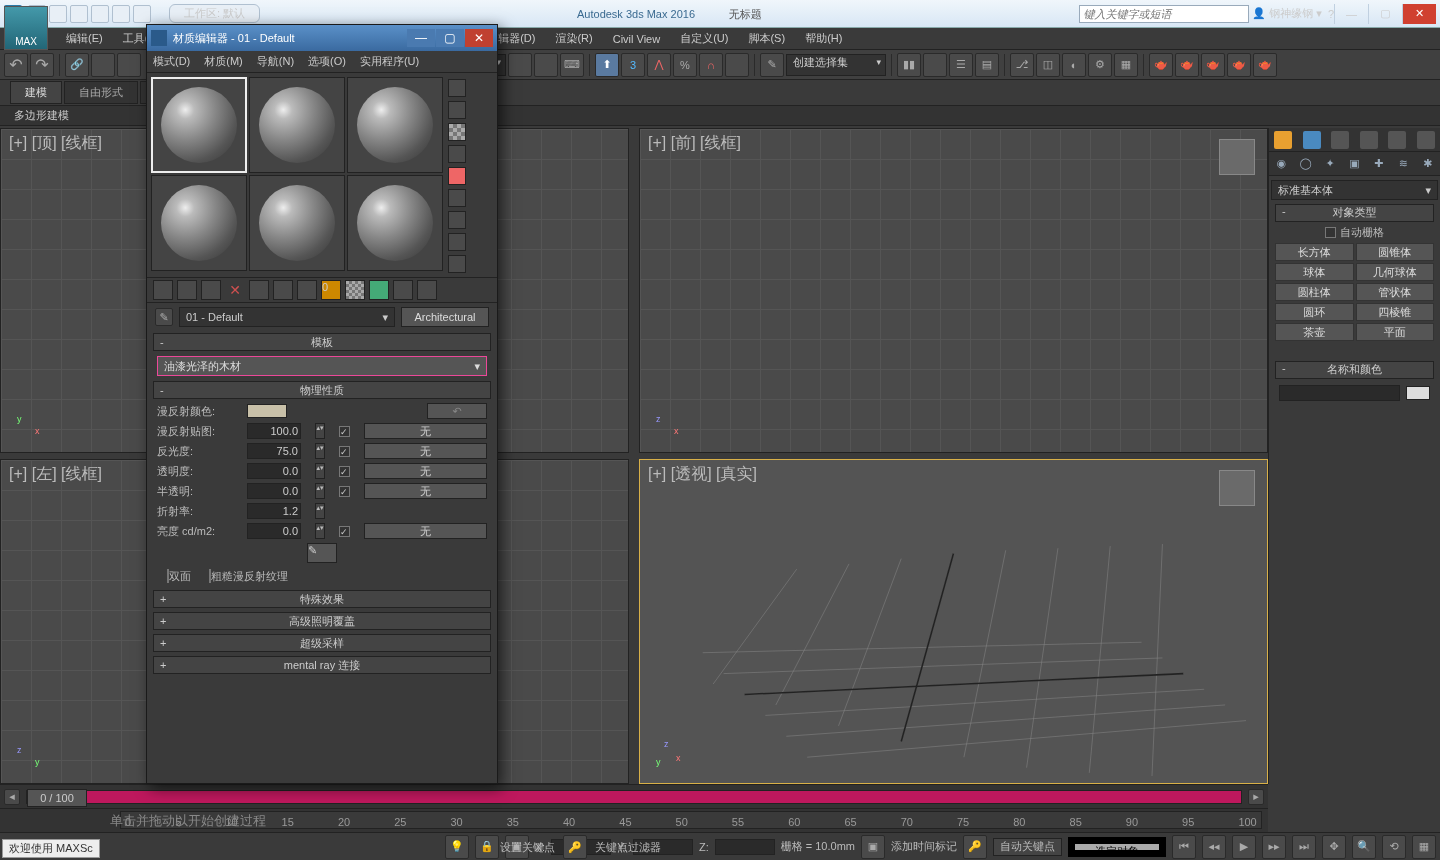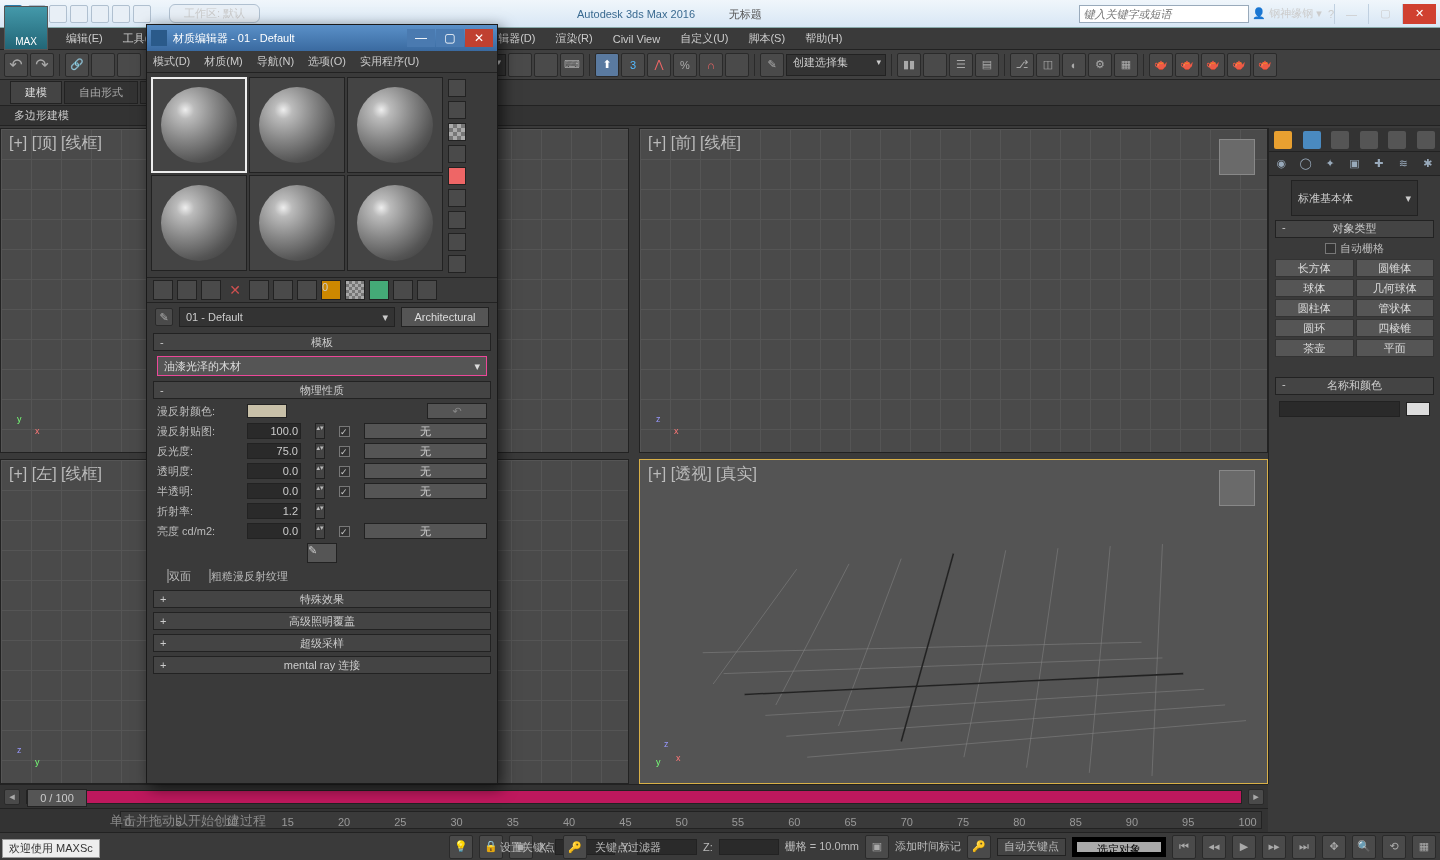--- a/index.html
+++ b/index.html
@@ -43,39 +43,39 @@
 .vp-axis .ax{position:absolute;font-size:9px}
 .vcube{position:absolute;top:10px;right:12px;width:36px;height:36px;background:#6a6a6a;border:1px solid #888}
 .persp-grid{position:absolute;inset:0}
 .persp-grid svg{width:100%;height:100%}
 
 .cmdpanel{position:absolute;top:128px;right:0;width:172px;bottom:76px;background:#3a3a3a;border-left:1px solid #222}
 .cmd-icons{height:24px;background:#333;display:flex;align-items:center;justify-content:space-around;border-bottom:1px solid #222}
 .cmd-icons div{width:18px;height:18px;border-radius:2px}
 .cmd-tabs{height:24px;display:flex;background:#333;border-bottom:1px solid #222}
 .cmd-tabs div{flex:1;display:flex;align-items:center;justify-content:center;color:#9ab}
-.cmd-drop{margin:4px 22px;height:36px;background:#333;border:1px solid #222;color:#ccc;padding:0 6px;display:flex;align-items:center;justify-content:space-between}
+.cmd-drop{margin:4px 2px;height:20px;background:#333;border:1px solid #222;color:#ccc;padding:0 6px;display:flex;align-items:center;justify-content:space-between}
 .rollout-hd{height:18px;background:#444;color:#ccc;text-align:center;margin:2px 6px;border:1px solid #222;position:relative}
 .rollout-hd::before{content:"-";position:absolute;left:6px}
 .autogrid{display:flex;align-items:center;justify-content:center;gap:4px;margin:3px 0;color:#bbb}
 .autogrid .chk{width:11px;height:11px;border:1px solid #777;background:#333}
 .obj-btns{display:grid;grid-template-columns:1fr 1fr;gap:2px;padding:0 6px}
 .obj-btn{height:18px;background:#555;border:1px solid #333;color:#ddd;text-align:center;line-height:16px}
 .color-row{display:flex;align-items:center;justify-content:flex-end;gap:6px;padding:4px 10px}
 .swatch{width:24px;height:14px;background:#ddd;border:1px solid #222}
 
 .timeslider{position:absolute;left:0;right:172px;bottom:52px;height:24px;background:#333;border-top:1px solid #222;display:flex;align-items:center}
 .timeslider .slider{flex:1;height:14px;background:#be185d;border:1px solid #222;margin:12px 6px;position:relative}
 .timeslider .knob{position:absolute;left:0;top:-2px;width:60px;height:18px;background:#555;border:1px solid #222;text-align:center;line-height:16px;color:#ccc}
 .trackbar{position:absolute;left:0;right:172px;bottom:28px;height:24px;background:#333;border-top:1px solid #222}
 .ruler{position:absolute;left:120px;right:6px;top:2px;height:18px;background:#3a3a3a;border:1px solid #222;display:flex;align-items:flex-end;justify-content:space-between;padding:0 4px;color:#999;font-size:9px}
 .status{position:absolute;left:0;right:0;bottom:0;height:28px;background:#3a3a3a;border-top:1px solid #222;display:flex;align-items:center;gap:6px;padding:0 4px;color:#bbb}
 .status .inp{width:60px;height:16px;background:#2a2a2a;border:1px solid #222}
 .status .btn{height:18px;padding:0 6px;background:#444;border:1px solid #222}
-.status .sdrop{height:20px;background:#aaa;color:#000;border:5px solid #000000;padding:0 20px;min-width:80px}
+.status .sdrop{height:20px;background:#aaa;color:#000;border:7px solid #000000;padding:0 20px;min-width:80px}
 .welcome{position:absolute;left:2px;bottom:2px;background:#eee;color:#333;padding:1px 6px;border:1px solid #999}
 
 .mated{position:absolute;left:146px;top:24px;width:352px;height:760px;background:#3a3a3a;border:1px solid #1a1a1a;box-shadow:4px 4px 14px rgba(0,0,0,.6);z-index:100;display:flex;flex-direction:column}
 .mated-title{height:26px;background:linear-gradient(#5a90c8,#3a6aa0);display:flex;align-items:center;color:#fff;padding:0 4px}
 .mated-title .mic{width:16px;height:16px;background:#2a5a8a;margin-right:6px}
 .mated-title .winbtns{margin-left:auto;display:flex;gap:1px}
 .mated-title .winbtns div{width:28px;height:18px;background:#4a7ab0;display:flex;align-items:center;justify-content:center;font-size:12px}
 .mated-title .winbtns .cl{background:#c04030}
 .mated-menu{height:22px;background:#3a3a3a;display:flex;align-items:center;padding:0 6px;color:#ccc;border-bottom:1px solid #222}
 .mated-menu span{margin-right:14px}

